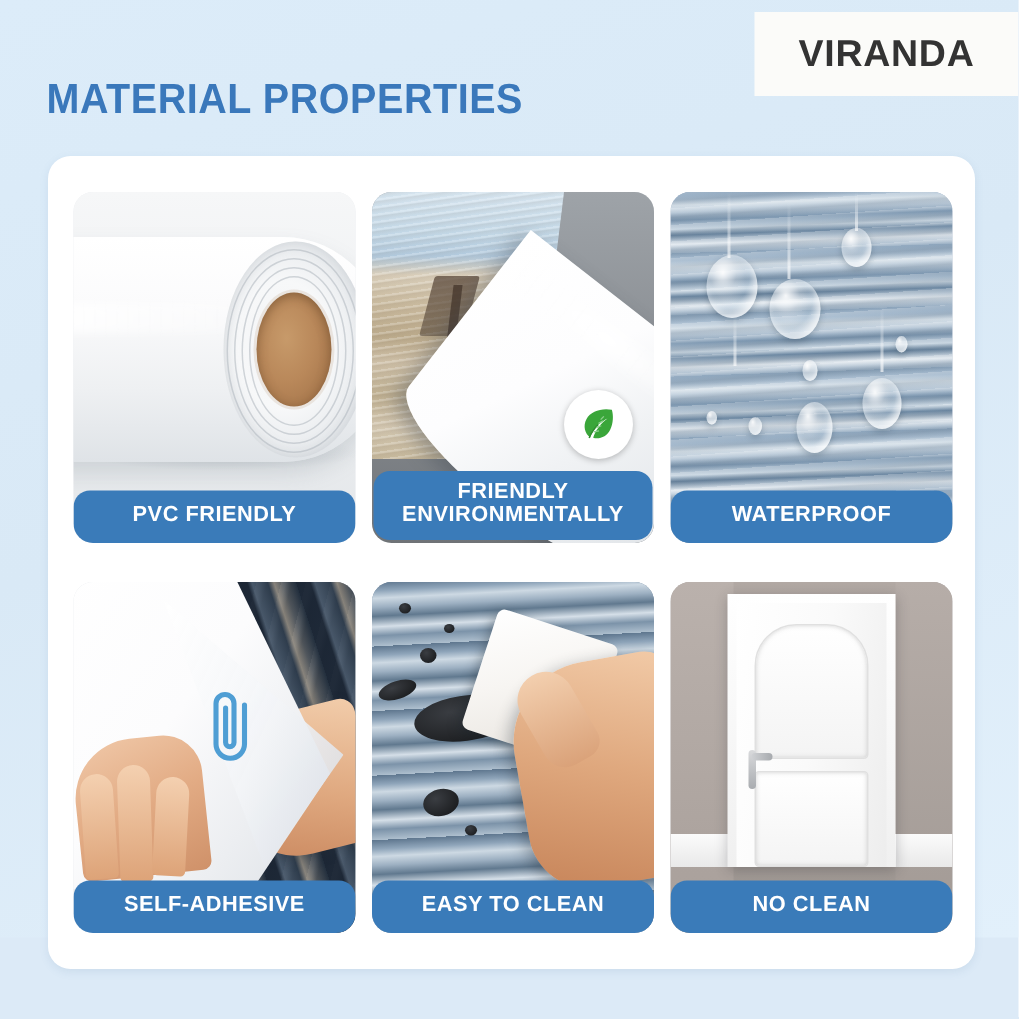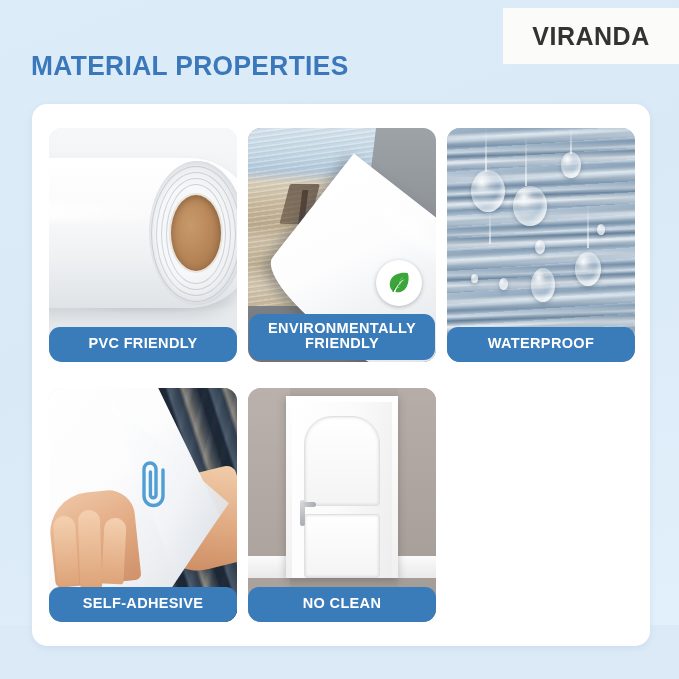--- a/index.html
+++ b/index.html
@@ -510,22 +510,22 @@
               <g stroke="#8fd08f" stroke-width="0.9" fill="none">
                 <path d="M17.5 12.5 L19.8 10.2"></path>
                 <path d="M16 15.2 L19.2 13.4"></path>
                 <path d="M14.2 18.2 L18 16.9"></path>
                 <path d="M12.6 21.2 L16.4 20.6"></path>
               </g>
             </svg>
           </div>
         </div>
         <div class="card-label two-line">
+          <div>FRIENDLY</div>
           <div>ENVIRONMENTALLY</div>
-          <div>FRIENDLY</div>
         </div>
       </div>
 
       <div class="card">
         <div class="card-media">
           <div class="wp-bg"></div>
           <div class="wp-grain"></div>
           <div class="drop-trail" style="left:38px; top:0; height:44px;"></div>
           <div class="drop" style="left:24px; top:42px; width:34px; height:42px;"></div>
           <div class="drop-trail" style="left:42px; top:82px; height:34px;"></div>
@@ -558,20 +558,37 @@
             </svg>
           </div>
           <div class="adh-hand-a"></div>
           <div class="adh-finger f1"></div>
           <div class="adh-finger f2"></div>
           <div class="adh-finger f3"></div>
         </div>
         <div class="card-label">SELF-ADHESIVE</div>
       </div>
 
+      <div class="card">
+        <div class="card-media">
+          <div class="clean-bg"></div>
+          <div class="clean-stain" style="left:18px; top:14px; width:8px; height:7px;"></div>
+          <div class="clean-stain" style="left:48px; top:28px; width:7px; height:6px;"></div>
+          <div class="clean-stain" style="left:32px; top:44px; width:11px; height:10px;"></div>
+          <div class="clean-stain" style="left:82px; top:48px; width:12px; height:11px;"></div>
+          <div class="clean-stain" style="left:28px; top:76px; width:66px; height:30px; border-radius:50% 46% 44% 52%; transform:rotate(-8deg);"></div>
+          <div class="clean-stain" style="left:4px; top:66px; width:26px; height:12px; transform:rotate(-18deg);"></div>
+          <div class="clean-stain" style="left:34px; top:138px; width:24px; height:18px; transform:rotate(-14deg);"></div>
+          <div class="clean-stain" style="left:62px; top:162px; width:8px; height:7px;"></div>
+          <div class="clean-cloth"></div>
+          <div class="clean-hand"></div>
+          <div class="clean-thumb"></div>
+        </div>
+        <div class="card-label">EASY TO CLEAN</div>
+      </div>
 
       <div class="card">
         <div class="card-media">
           <div class="door-bg"></div>
           <div class="door-wall-l"></div>
           <div class="door-wall-r"></div>
           <div class="door-skirt"></div>
           <div class="door-frame">
             <div class="door-slab">
               <div class="door-panel top"></div>

